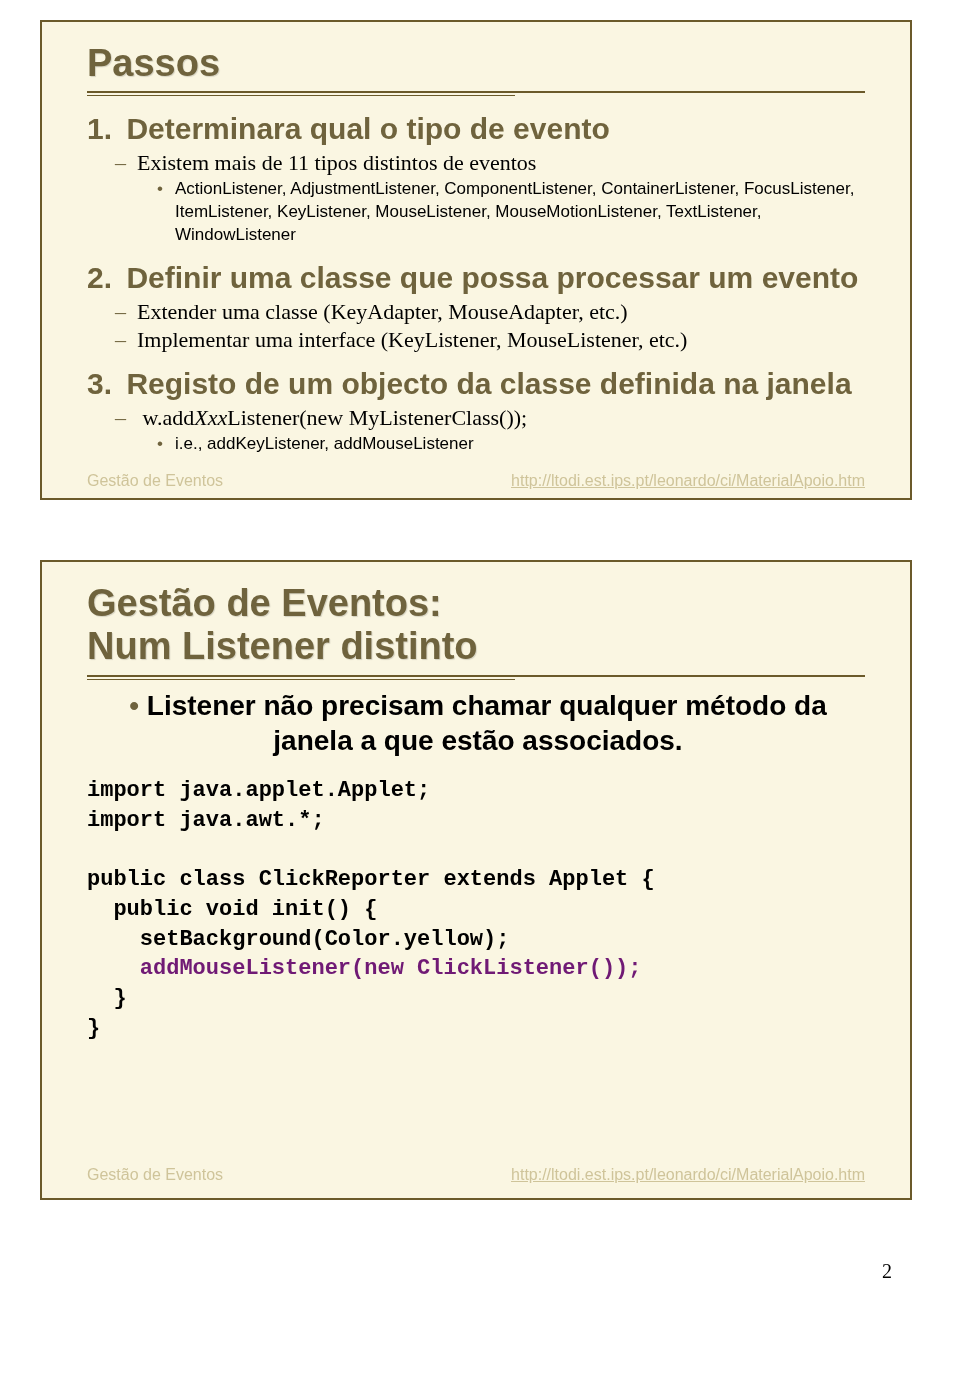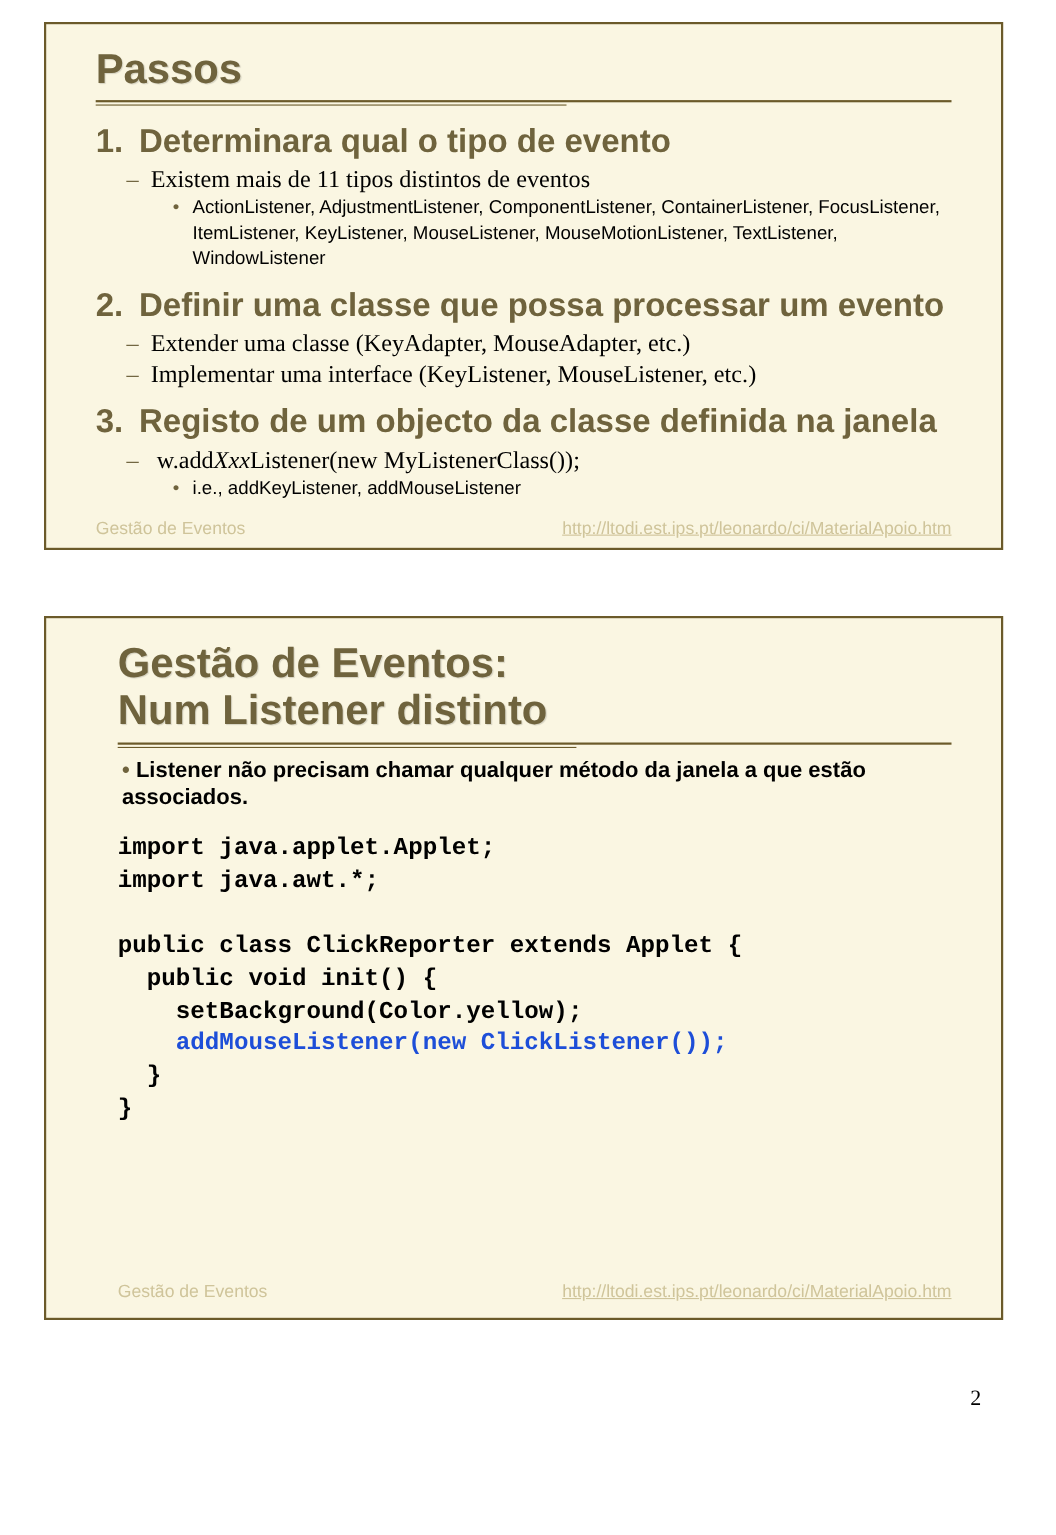--- a/index.html
+++ b/index.html
@@ -103,40 +103,41 @@
     text-align: right;
     font-size: 20px;
     font-family: "Times New Roman", serif;
     color: #000;
     padding-right: 20px;
   }
 
   
   .body-text {
     font-family: Arial, sans-serif;
-    font-size: 20px;
+    font-size: 28px;
     font-weight: bold;
     color: #000;
     margin: 8px 0 18px 4px;
     line-height: 1.25;
+    text-align: center;
   }
   .body-text::before {
     content: "•  ";
     color: #6f633d;
   }
   .code-block {
     font-family: "Courier New", monospace;
     font-size: 22px;
     font-weight: bold;
     line-height: 1.35;
     white-space: pre;
     color: #000;
   }
-  .code-red { color: #1d4ed8; }
-  .slide2 { height: 640px; box-sizing: border-box; padding-left: 20px; }
+  .code-red { color: #701a75; }
+  .slide2 { height: 640px; box-sizing: border-box; }
   .slide2 .slide-inner { height: 100%; box-sizing: border-box; padding-bottom: 40px; position: relative; }
   .slide2 .footer-area {
     position: absolute;
     bottom: 6px;
     left: 0; right: 0;
   }
 </style>
 </head>
 <body>
 

